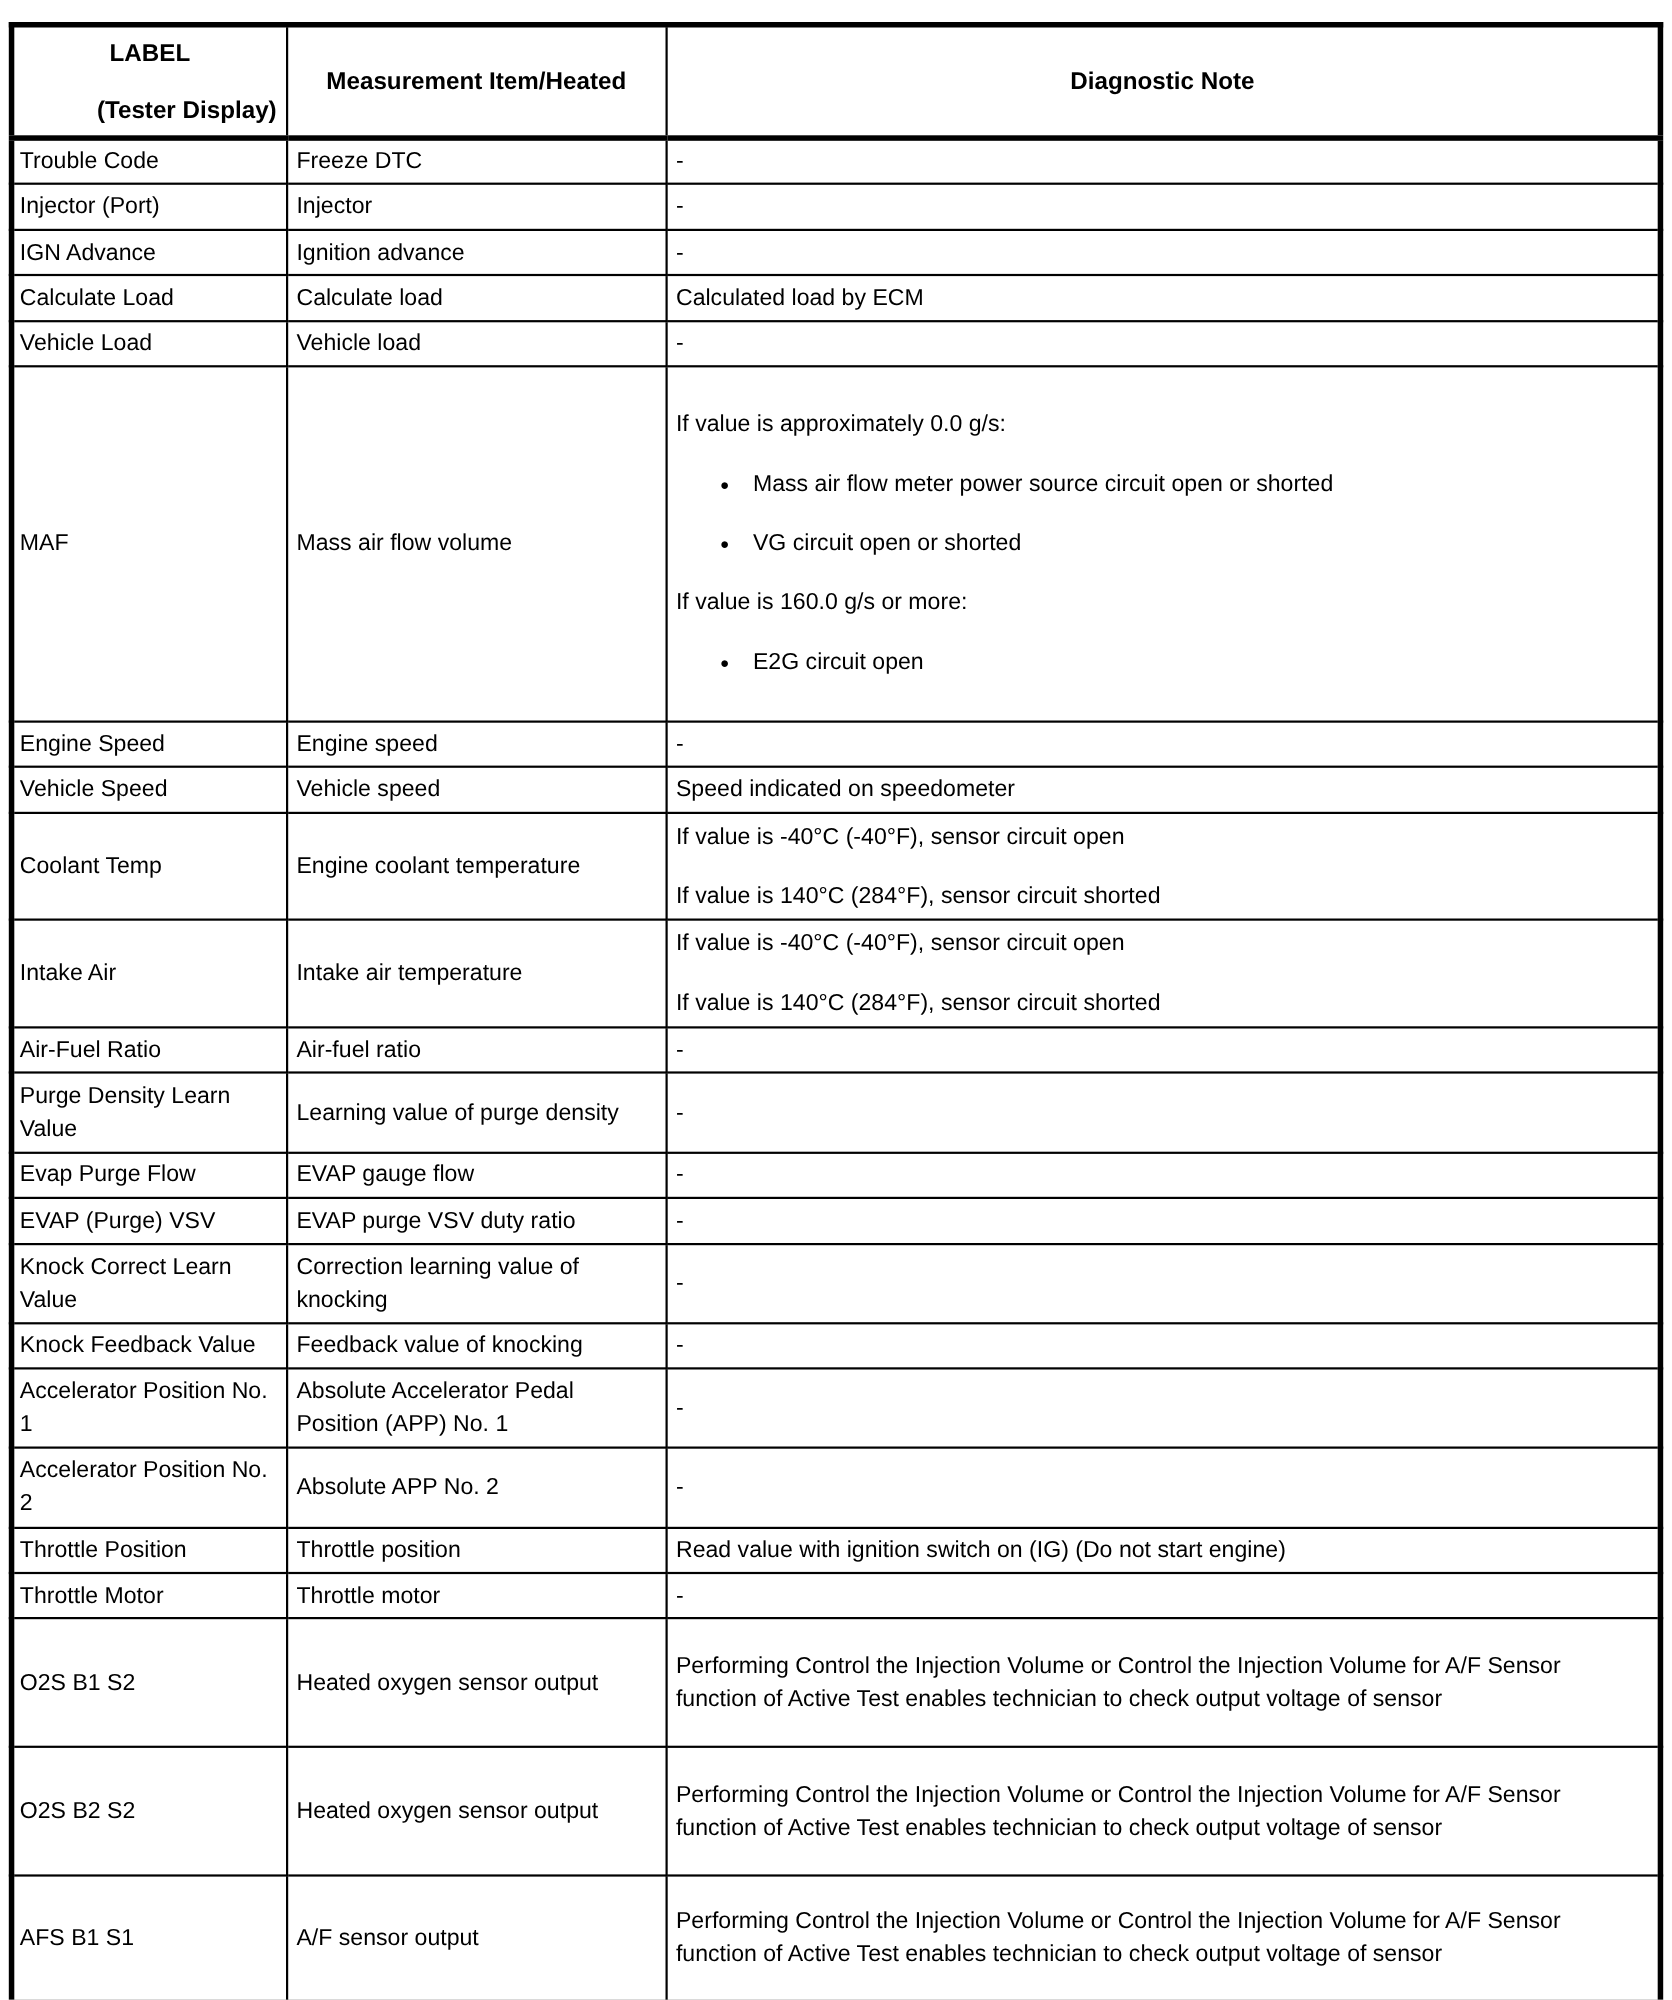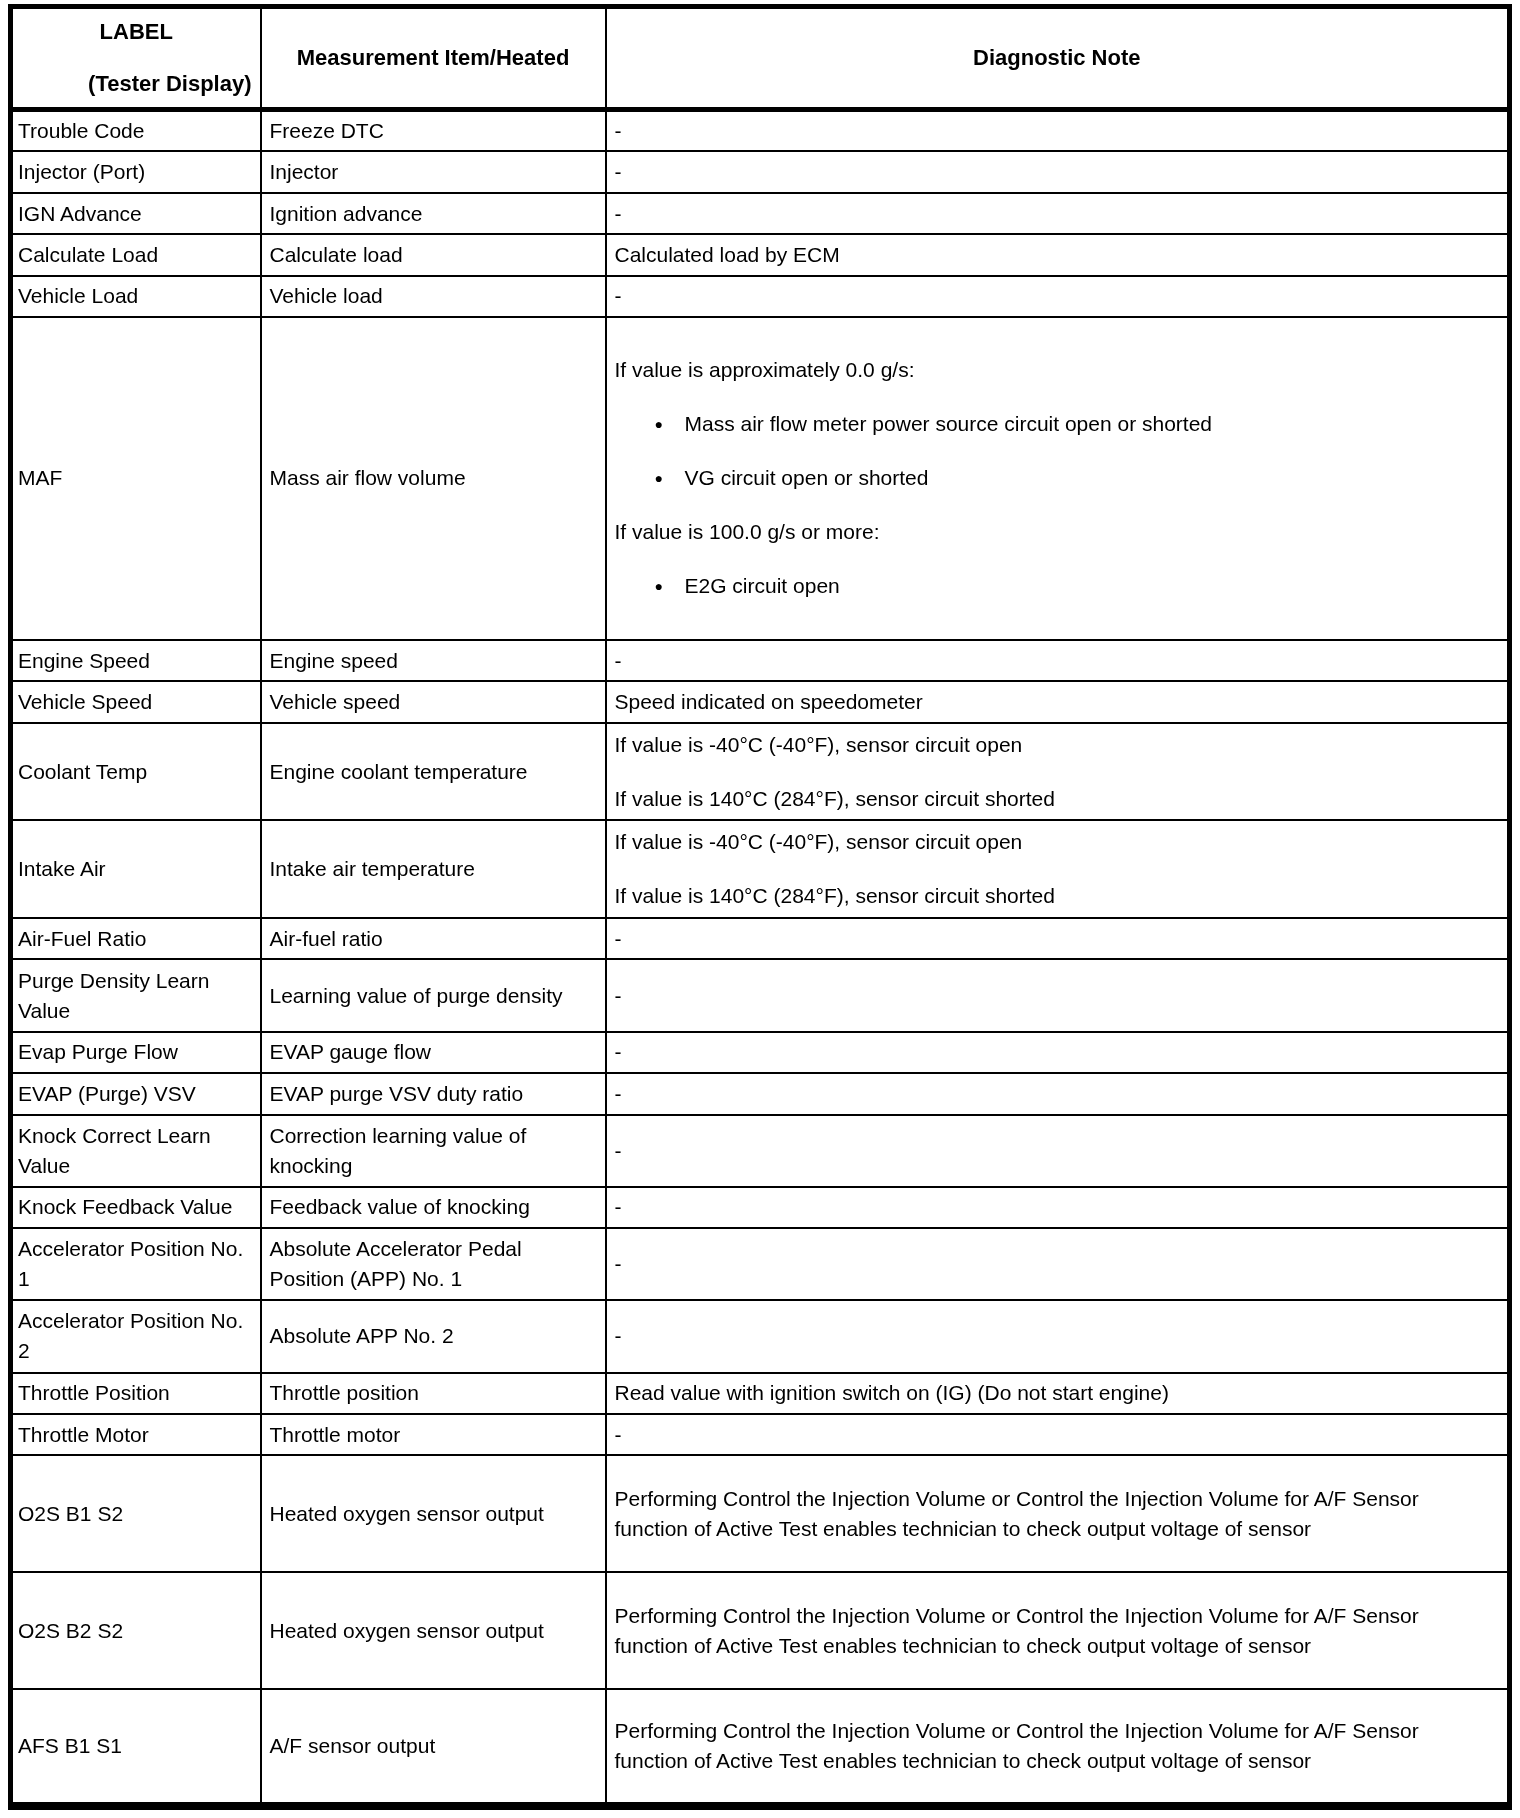--- a/index.html
+++ b/index.html
@@ -6,21 +6,21 @@
     margin: 0;
     padding: 0;
     background: #ffffff;
     color: #000000;
     font-family: "Liberation Sans", "DejaVu Sans", sans-serif;
   }
   .page {
     width: 1520px;
     height: 1818px;
     box-sizing: border-box;
-    padding: 4px 8px;
+    padding: 20px 8px;
     background: #ffffff;
   }
   table.spec {
     border-collapse: collapse;
     table-layout: fixed;
     width: 1504px;
     height: 1806px;
     border: 5px solid #000;
     border-bottom-width: 8px;
   }
@@ -125,21 +125,21 @@
           <td class="c-note">
             <div class="note-block note-line">If value is approximately 0.0 g/s:</div>
             <div class="note-block note-bullet">
               <span class="bullet-dot">●</span>
               <span>Mass air flow meter power source circuit open or shorted</span>
             </div>
             <div class="note-block note-bullet">
               <span class="bullet-dot">●</span>
               <span>VG circuit open or shorted</span>
             </div>
-            <div class="note-block note-line">If value is 100.0 g/s or more:</div>
+            <div class="note-block note-line">If value is 160.0 g/s or more:</div>
             <div class="note-block note-bullet">
               <span class="bullet-dot">●</span>
               <span>E2G circuit open</span>
             </div>
           </td>
         </tr>
         <tr>
           <td class="c-label">Engine Speed</td>
           <td class="c-item">Engine speed</td>
           <td class="c-note">

